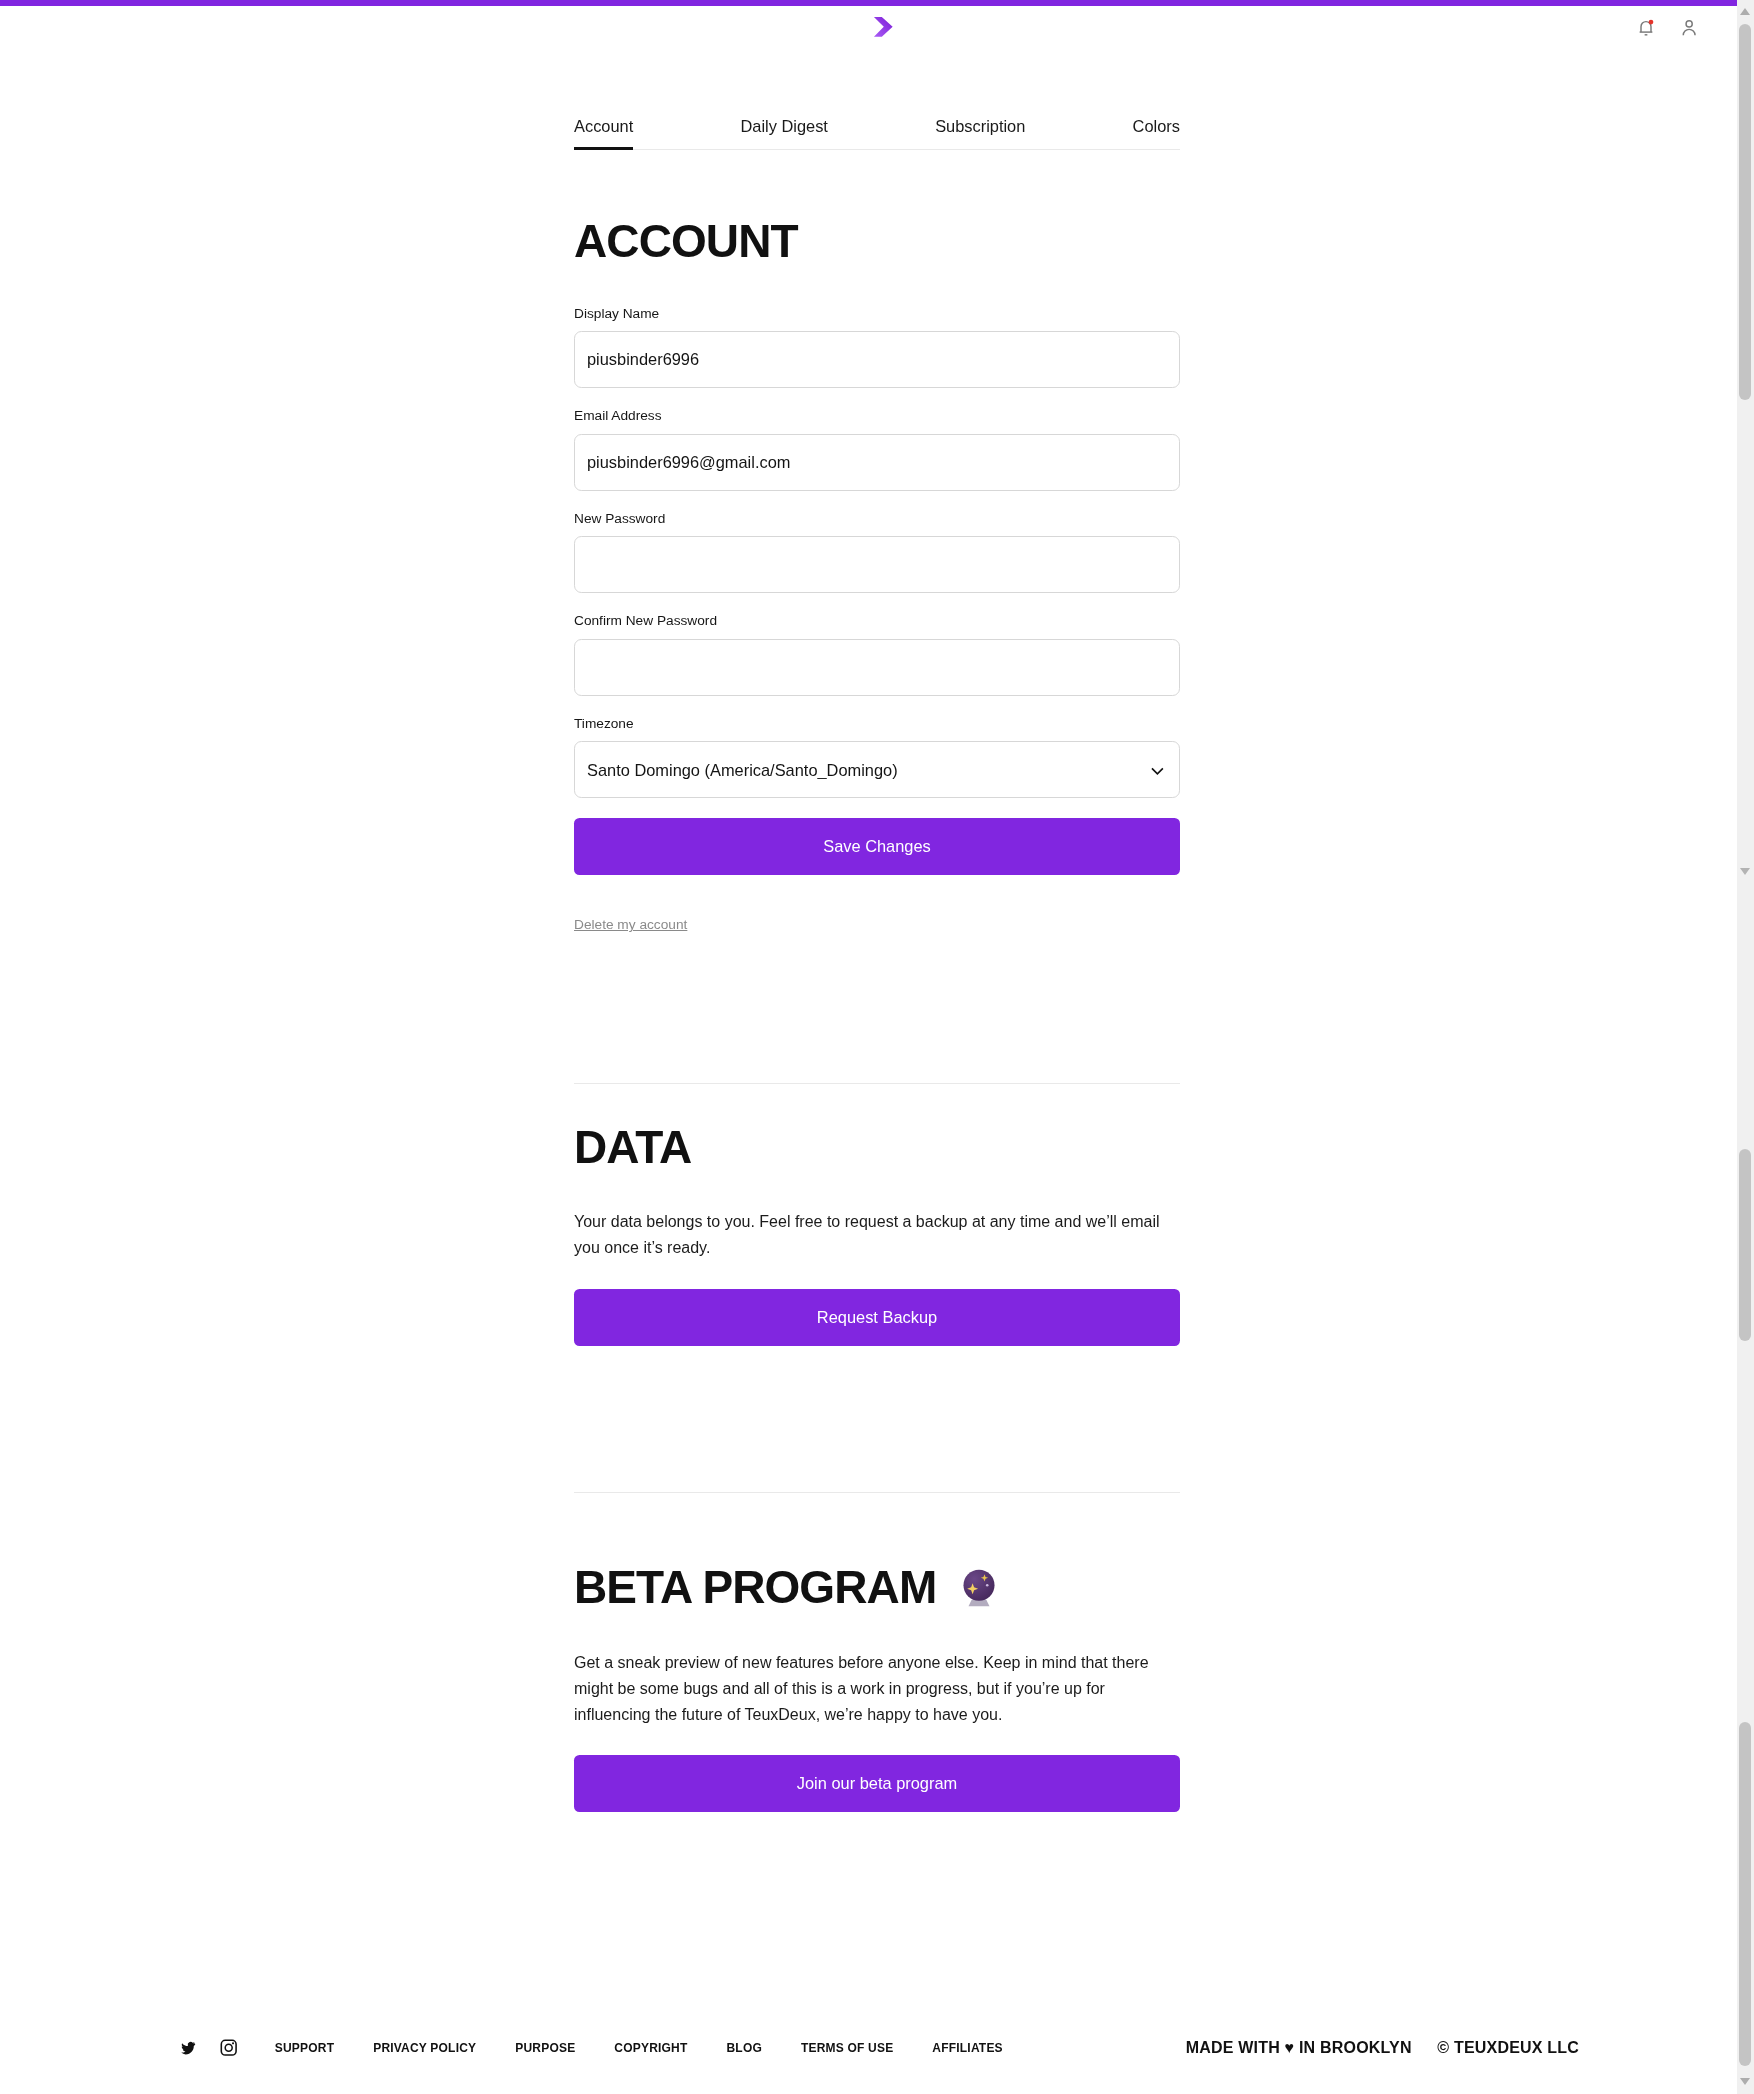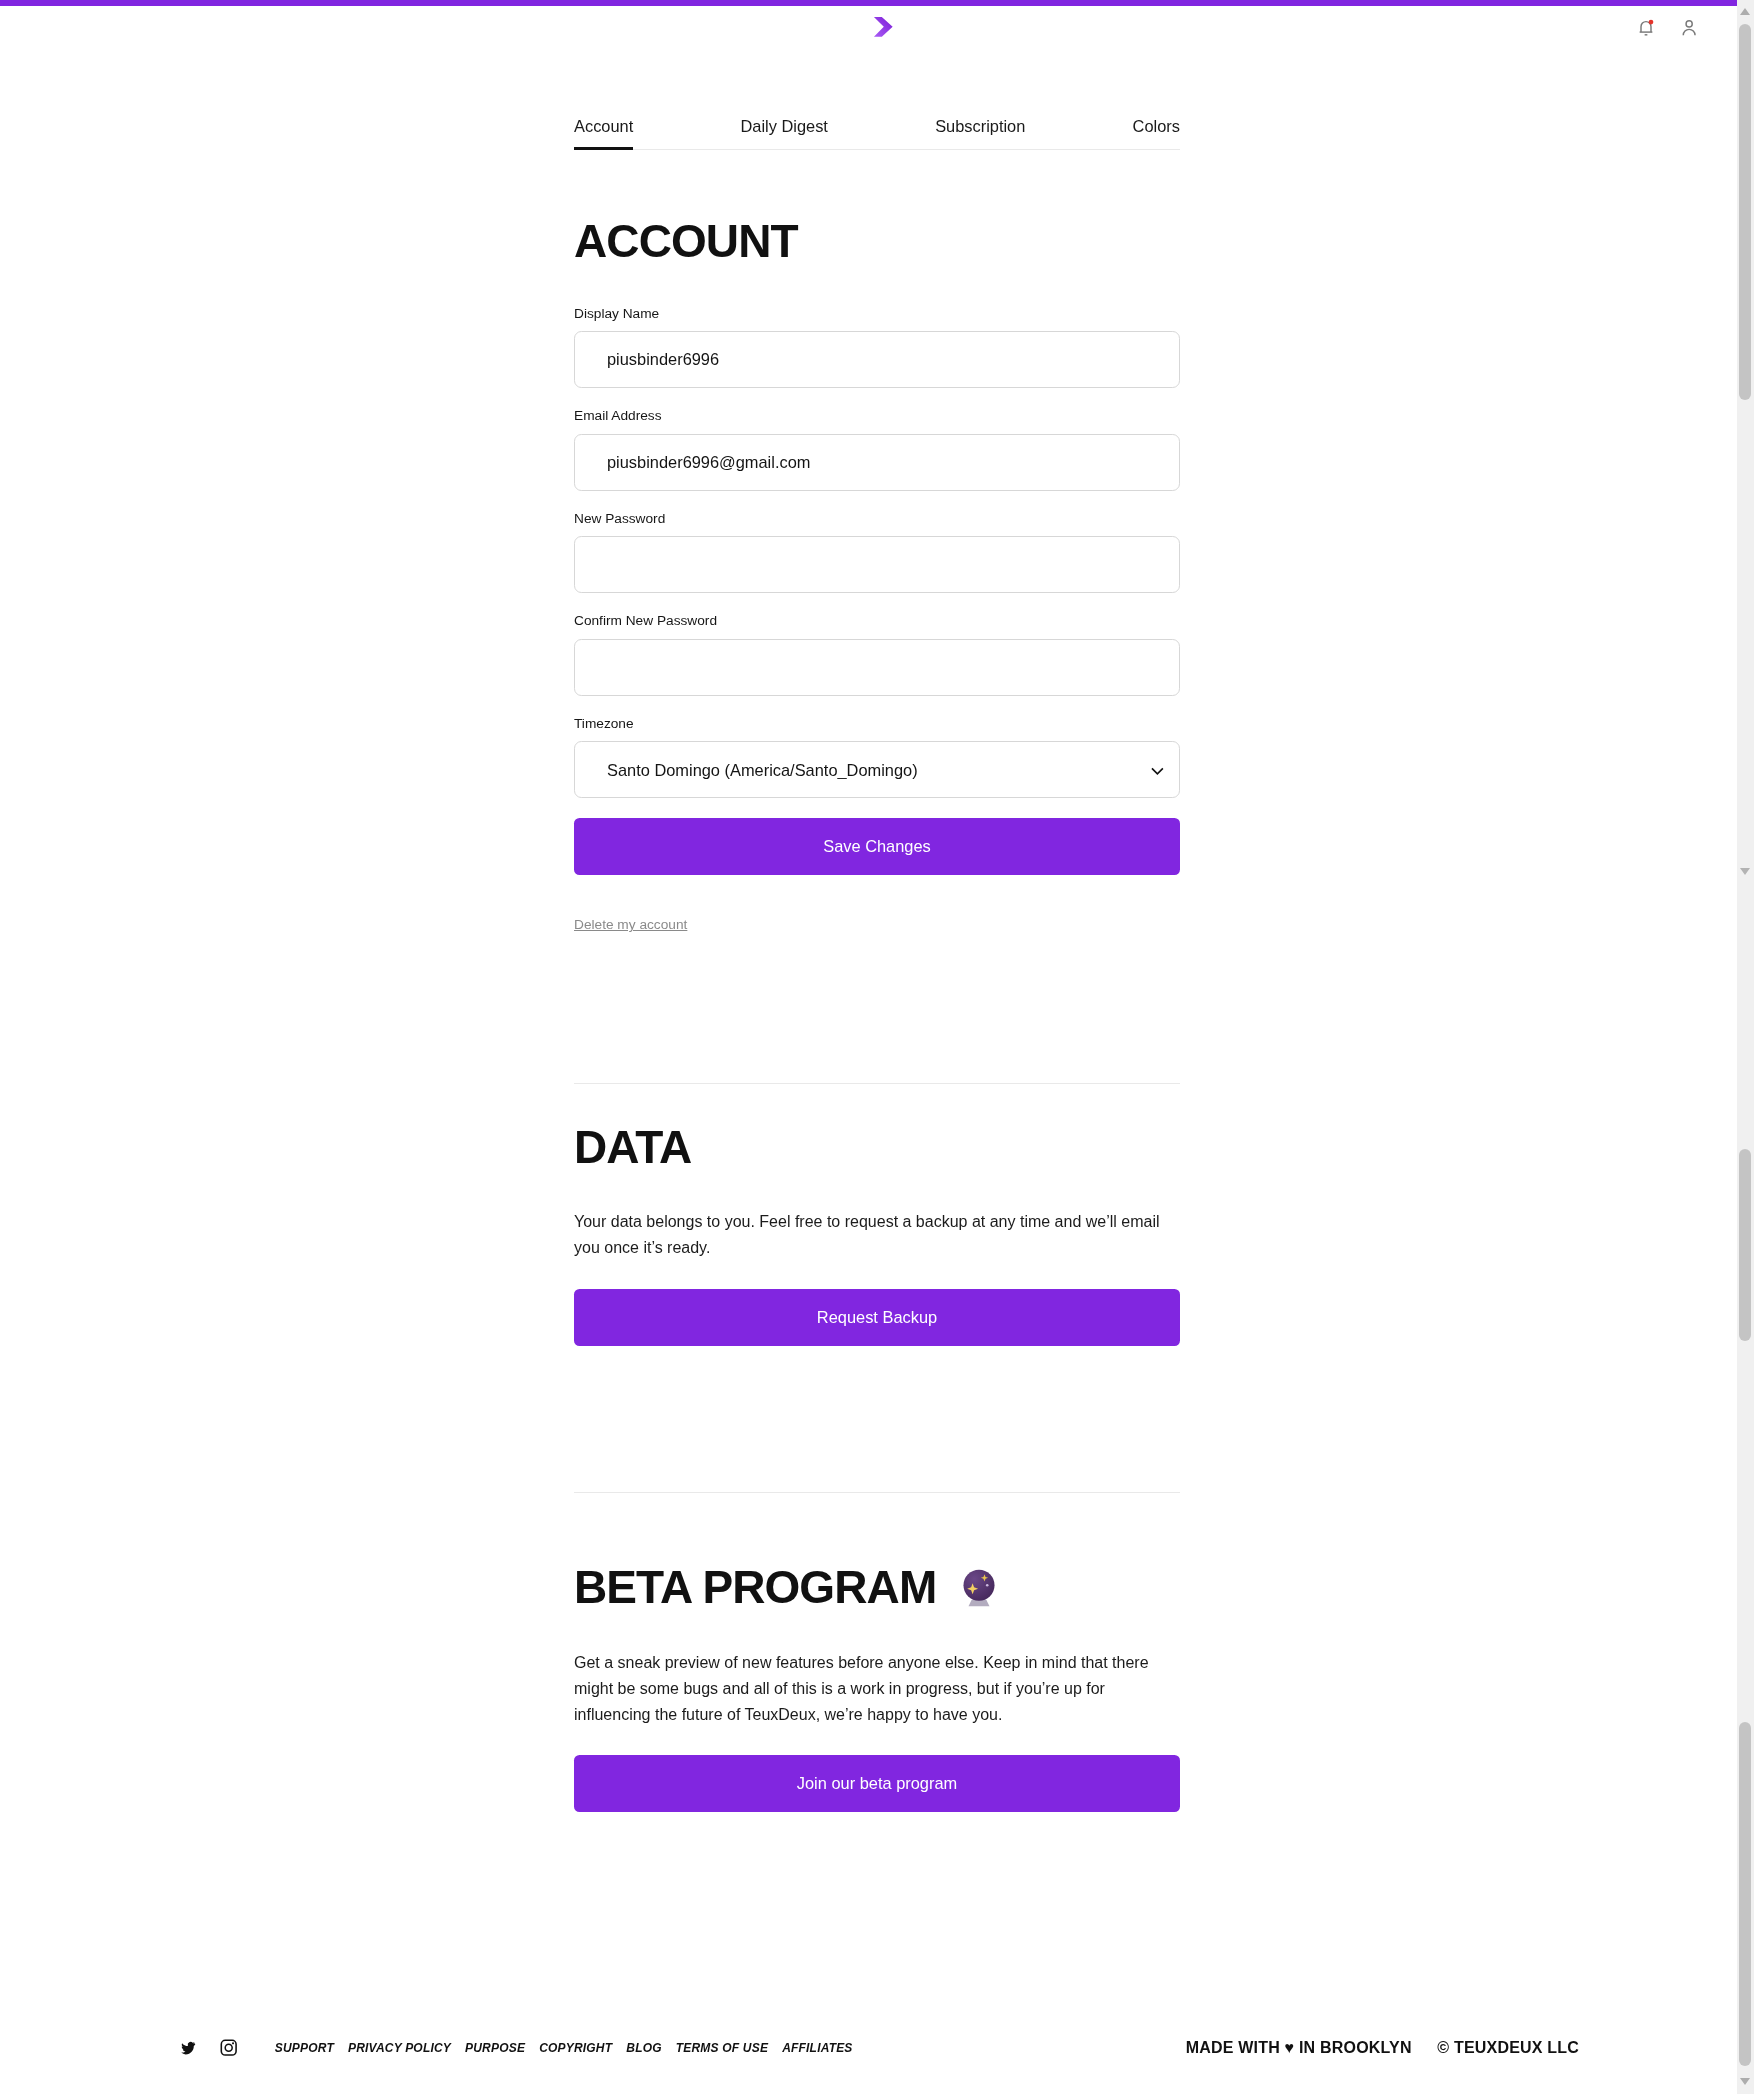--- a/index.html
+++ b/index.html
@@ -18,21 +18,21 @@
   .main{position:absolute;left:574px;top:117px;width:606px;}
   .tabs{display:flex;justify-content:space-between;border-bottom:0.9px solid #e9e9e9;}
   .tab{position:relative;padding-bottom:12.8px;font-size:16.4px;color:#1a1a1a;cursor:pointer;line-height:19px;}
   .tab.active::after{content:"";position:absolute;left:0;right:0;bottom:-0.9px;height:2.7px;background:#111;}
   h1{font-size:46px;font-weight:bold;letter-spacing:-0.9px;margin:0;line-height:50px;color:#111;}
   .h-account{margin-top:66px;}
   .form-group{margin-top:20px;}
   .form-group.first{margin-top:40px;}
   .field-label{display:block;font-size:13.7px;line-height:16.4px;color:#161616;margin-bottom:9.1px;}
   .input{display:block;width:100%;height:57px;border:0.9px solid #d7d7d7;border-radius:7.3px;
-    font-size:16.4px;font-family:"Liberation Sans",sans-serif;padding:0 32px;color:#141414;
+    font-size:16.4px;font-family:"Liberation Sans",sans-serif;padding:0 12px;color:#141414;
     box-sizing:border-box;background:#fff;outline:none;}
   .select-wrap{position:relative;}
   select.input{appearance:none;-webkit-appearance:none;-moz-appearance:none;cursor:pointer;}
   .select-chevron{position:absolute;right:16.4px;top:50%;transform:translateY(-50%);pointer-events:none;}
   .btn{display:flex;align-items:center;justify-content:center;width:100%;height:57px;
     background:#8126E0;color:#fff;font-size:16.4px;font-weight:500;border:none;border-radius:5.5px;
     cursor:pointer;font-family:"Liberation Sans",sans-serif;}
   .save-btn{margin-top:20px;}
   .delete-link{display:inline-block;margin-top:42px;font-size:13.7px;color:#8a8a8a;
     text-decoration:underline;cursor:pointer;}
@@ -45,21 +45,21 @@
   .request-btn{margin-top:29px;}
   .h-beta-row{margin-top:69px;display:flex;align-items:center;gap:22px;}
   .beta-text{margin-top:38px;}
   .join-btn{margin-top:28px;}
   
   .footer{position:absolute;left:179px;right:175px;top:2039px;display:flex;
     justify-content:space-between;align-items:center;}
   .footer-left{display:flex;align-items:center;}
   .social{width:17.4px;height:17.4px;cursor:pointer;}
   .social+.social{margin-left:24px;}
-  .footer-links{display:flex;gap:14px;margin-left:37px;font-style:italic;}
+  .footer-links{display:flex;gap:39px;margin-left:37px;}
   .flink{font-size:12px;font-weight:bold;color:#111;letter-spacing:0.2px;cursor:pointer;}
   .footer-right{display:flex;gap:25.6px;}
   .fnote{font-size:16px;font-weight:bold;color:#111;letter-spacing:0.2px;}
   
   .scrollbar{position:absolute;right:0;top:0;width:17.4px;height:2094px;background:#f0f0f0;}
   .sb-thumb{position:absolute;left:2.7px;width:12px;background:#c4c4c4;border-radius:6.4px;cursor:pointer;}
   .sb-t1{top:24px;height:376px;}
   .sb-t2{top:1149px;height:192px;}
   .sb-t3{top:1722px;height:344px;}
   .sb-arrow{position:absolute;left:3.7px;width:0;height:0;cursor:pointer;

